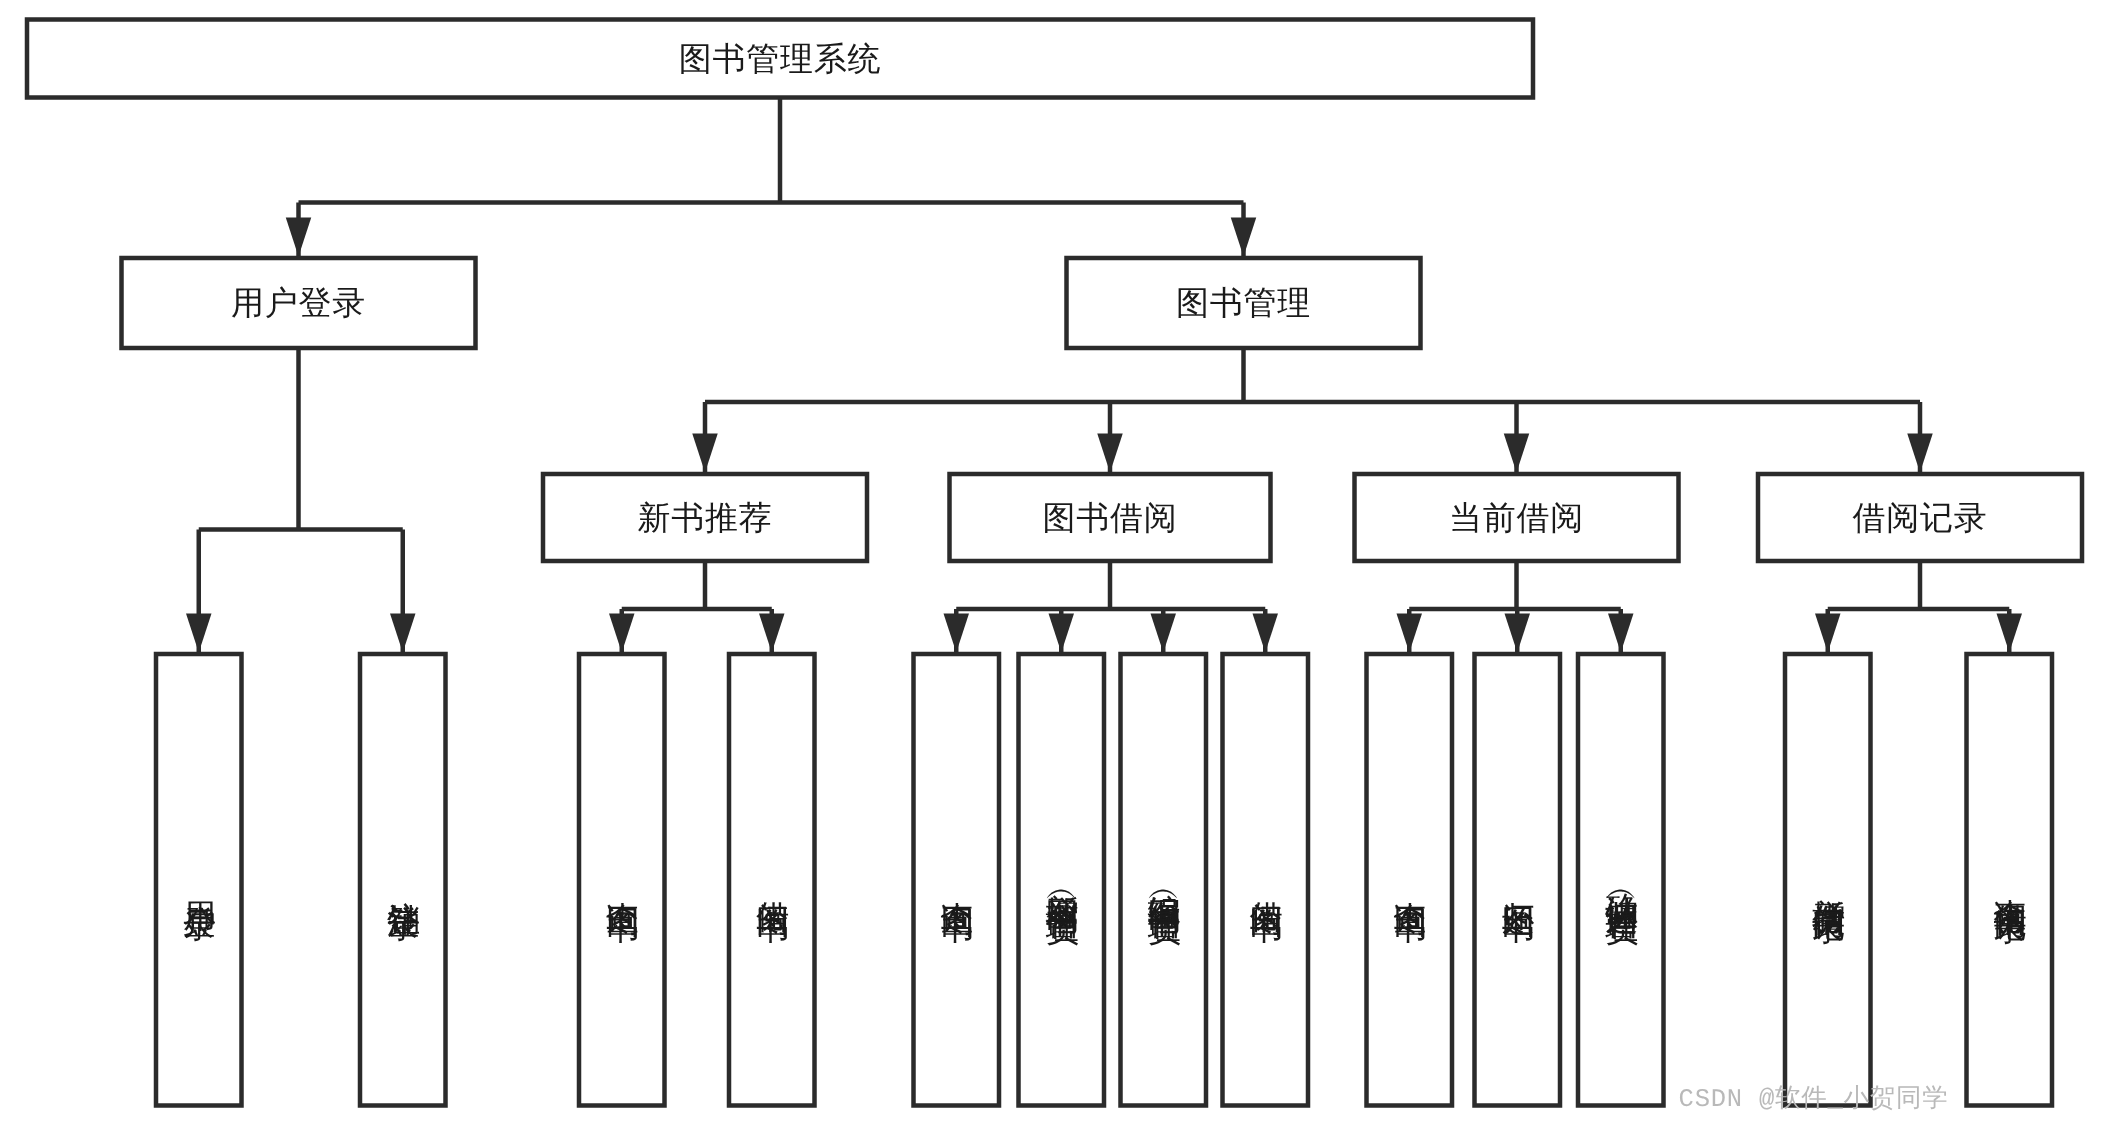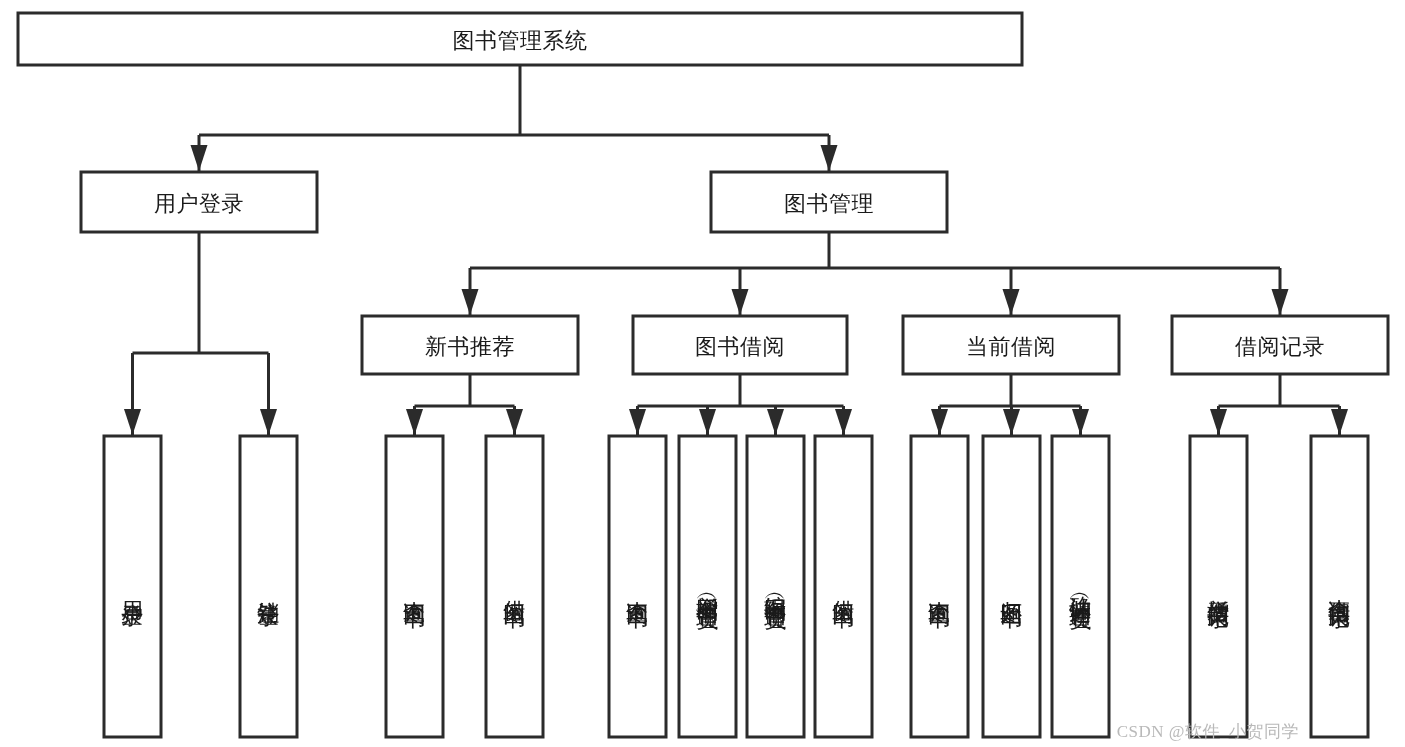--- a/index.html
+++ b/index.html
@@ -61,21 +61,21 @@
     line-height: 1.06;
     letter-spacing: 2px;
     white-space: nowrap;
     pointer-events: none;
     text-align: center;
   }
   .watermark {
     position: absolute;
     right: 8px;
     bottom: 4px;
-    font-family: Liberation Serif, serif;
+    font-family: Liberation Mono, monospace;
     font-size: 17px;
     color: #b9b9b9;
     white-space: nowrap;
     letter-spacing: 0.5px;
   }
 </style>
 </head>
 <body>
 
 <div id="diagram-root">

